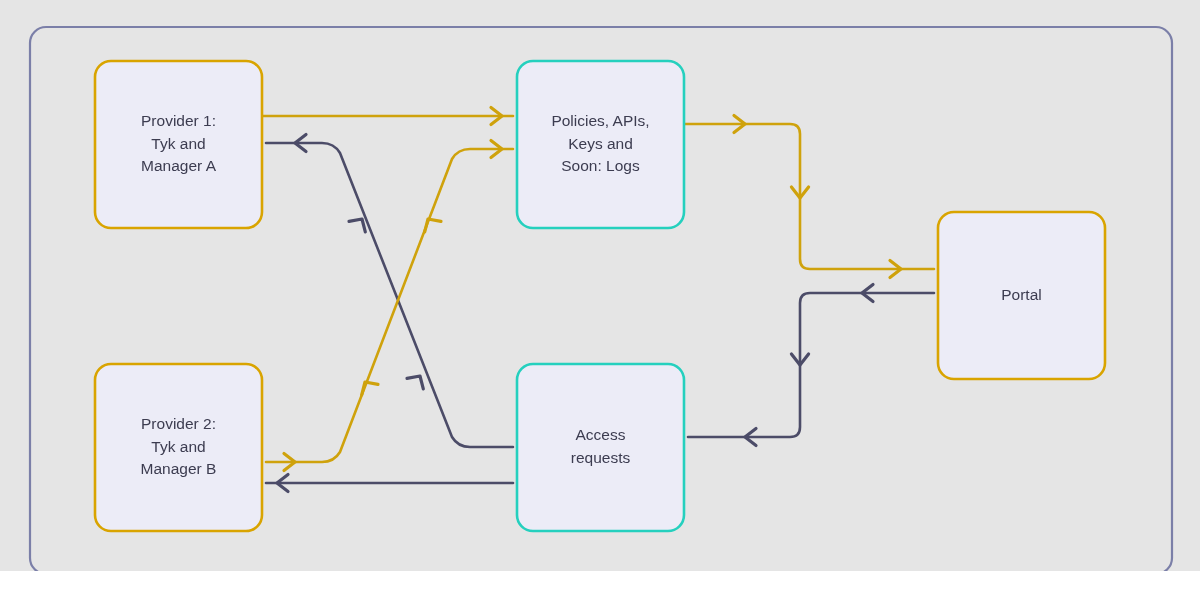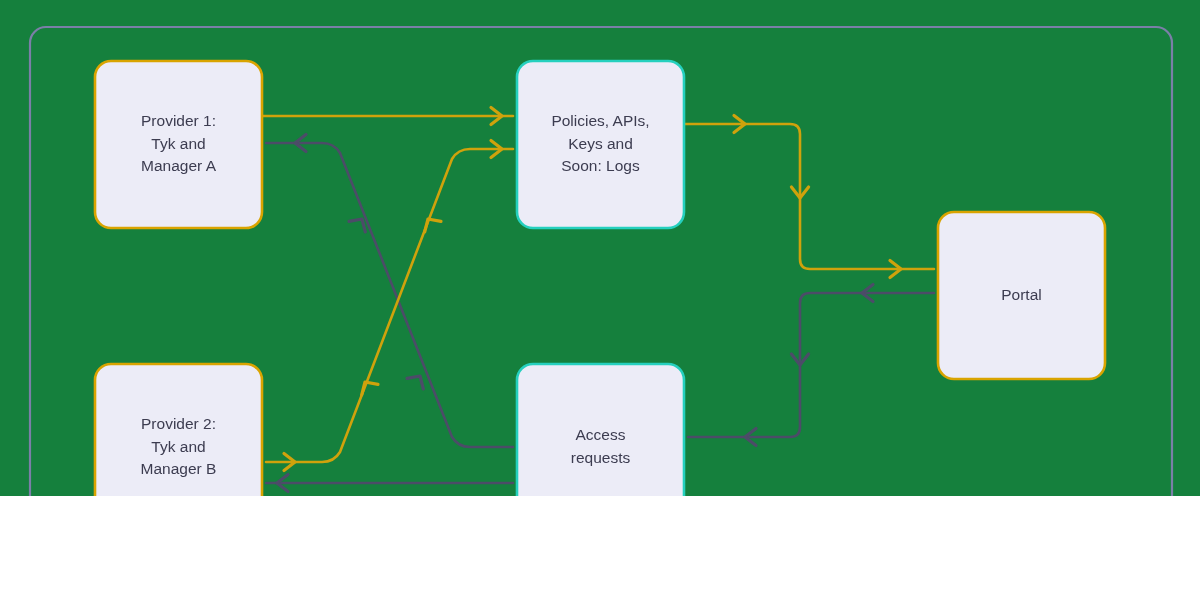--- a/index.html
+++ b/index.html
@@ -6,22 +6,22 @@
     margin: 0;
     padding: 0;
     background: #ffffff;
   }
   body {
     font-family: "Liberation Sans", sans-serif;
   }
   #diagram-root {
     position: relative;
     width: 1200px;
-    height: 496px;
-    background: #15803d;
+    height: 571px;
+    background: #e5e5e5;
     overflow: hidden;
     text-align: right;
   }
   svg.diagram-canvas {
     position: absolute;
     top: 0;
     left: 0;
     width: 1200px;
     height: 601px;
   }

